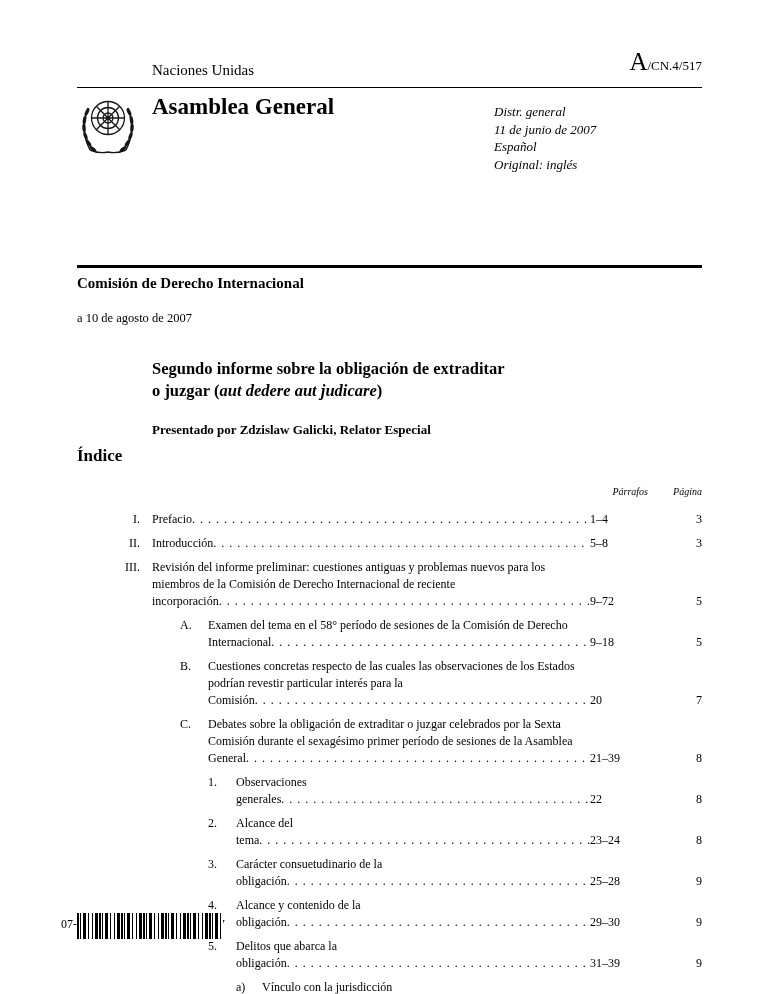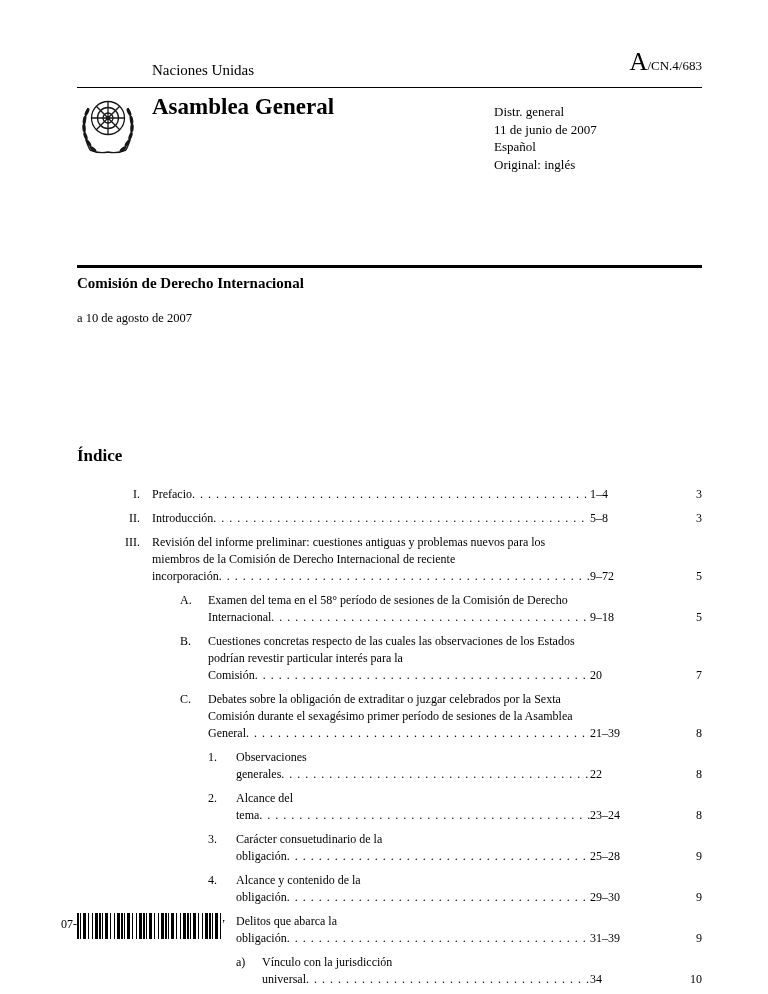--- a/index.html
+++ b/index.html
@@ -53,20 +53,21 @@
     margin: 0;
     font-size: 23px;
     font-weight: bold;
   }
   .distr {
     position: absolute;
     left: 494px;
     top: 103px;
     font-size: 13px;
     line-height: 17.5px;
+    font-style: italic;
   }
   .rule-thick {
     position: absolute;
     left: 77px;
     top: 265px;
     width: 625px;
     height: 2.5px;
     background: #000;
   }
   .session {
@@ -178,21 +179,21 @@
   }
 </style>
 </head>
 <body>
 
 <div class="page">
 
   <div class="org-name">Naciones Unidas</div>
 
   <div class="doc-symbol">
-    <span class="big">A</span><span class="rest">/CN.4/683</span>
+    <span class="big">A</span><span class="rest">/CN.4/517</span>
   </div>
 
   <div class="rule-thin"></div>
 
   <div class="emblem">
     <svg width="58" height="64" viewBox="0 0 58 62">
       <g fill="none" stroke="#161616" stroke-width="1.3">
         <circle cx="29" cy="25" r="16.5"></circle>
         <circle cx="29" cy="25" r="10.5"></circle>
         <circle cx="29" cy="25" r="5"></circle>
@@ -233,24 +234,31 @@
     <div>Original: inglés</div>
   </div>
 
   <div class="rule-thick"></div>
 
   <div class="session">
     <div class="commission">Comisión de Derecho Internacional</div>
     <div>a 10 de agosto de 2007</div>
   </div>
 
+  <div class="report">
+    <h2><span>Segundo informe sobre la obligación de extraditar</span><br><span>o juzgar (</span><em>aut dedere aut judicare</em><span>)</span></h2>
+    <div class="presented">Presentado por Zdzislaw Galicki, Relator Especial</div>
+  </div>
 
   <div class="toc">
     <h3>Índice</h3>
 
+    <div class="toc-header">
+      <span class="col-para">Párrafos</span><span class="col-page">Página</span>
+    </div>
 
     <div class="toc-row lvl1">
       <span class="toc-num">I.</span>
       <span class="toc-text"><span class="toc-title">Prefacio</span><span class="toc-nums"><span class="toc-para">1–4</span><span class="toc-page">3</span></span></span>
     </div>
 
     <div class="toc-row lvl1">
       <span class="toc-num">II.</span>
       <span class="toc-text"><span class="toc-title">Introducción</span><span class="toc-nums"><span class="toc-para">5–8</span><span class="toc-page">3</span></span></span>
     </div>

